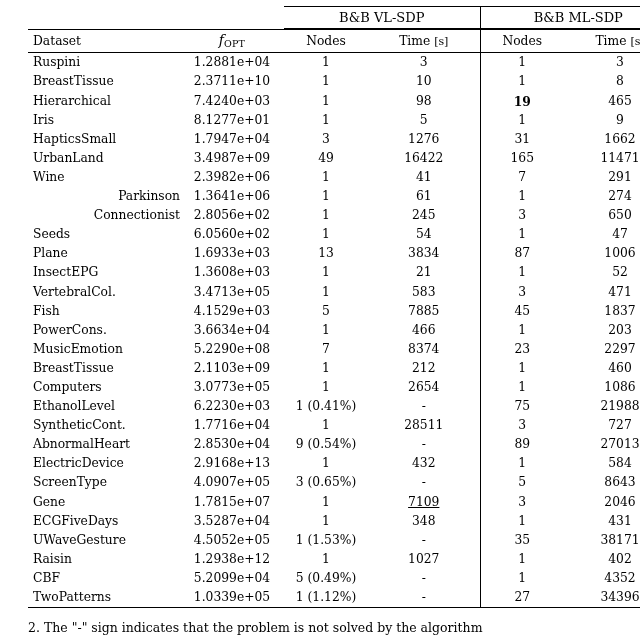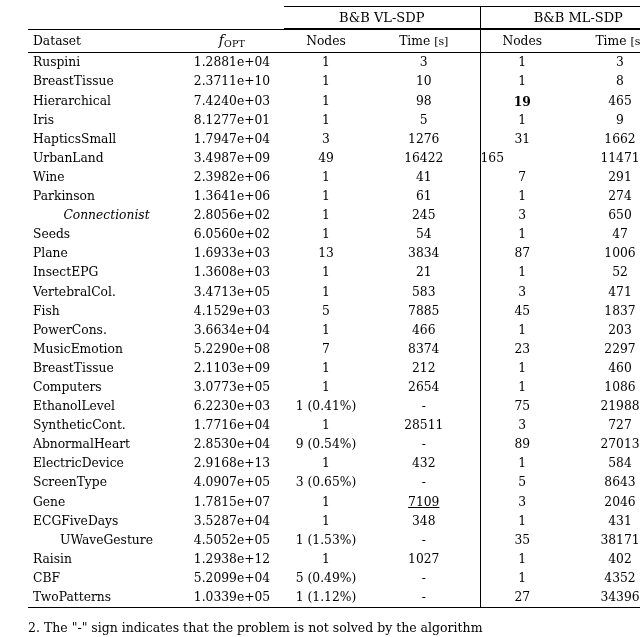--- a/index.html
+++ b/index.html
@@ -194,41 +194,41 @@
           <td style="text-align: center;">3</td>
           <td style="text-align: center;">1276</td>
           <td class="vsep-l" style="text-align: center;">31</td>
           <td style="text-align: center;">1662</td>
         </tr>
         <tr>
           <td class="cell-left-pad" style="text-align: left;">UrbanLand</td>
           <td style="text-align: center;">3.4987e+09</td>
           <td style="text-align: center;">49</td>
           <td style="text-align: center;">16422</td>
-          <td class="vsep-l" style="">165</td>
+          <td class="vsep-l" style="text-align: center;">165</td>
           <td style="text-align: center;">11471</td>
         </tr>
         <tr>
           <td class="cell-left-pad" style="text-align: left;">Wine</td>
           <td style="text-align: center;">2.3982e+06</td>
           <td style="text-align: center;">1</td>
           <td style="text-align: center;">41</td>
           <td class="vsep-l" style="text-align: center;">7</td>
           <td style="text-align: center;">291</td>
         </tr>
         <tr>
-          <td class="cell-left-pad" style="text-align: left;">Parkinson</td>
+          <td class="cell-left-pad" style="text-align: right;">Parkinson</td>
           <td style="text-align: center;">1.3641e+06</td>
           <td style="text-align: center;">1</td>
           <td style="text-align: center;">61</td>
           <td class="vsep-l" style="text-align: center;">1</td>
           <td style="text-align: center;">274</td>
         </tr>
         <tr>
-          <td class="cell-left-pad" style="text-align: center; font-style: italic;">Connectionist</td>
+          <td class="cell-left-pad" style="text-align: right;">Connectionist</td>
           <td style="text-align: center;">2.8056e+02</td>
           <td style="text-align: center;">1</td>
           <td style="text-align: center;">245</td>
           <td class="vsep-l" style="text-align: center;">3</td>
           <td style="text-align: center;">650</td>
         </tr>
         <tr>
           <td class="cell-left-pad" style="text-align: left;">Seeds</td>
           <td style="text-align: center;">6.0560e+02</td>
           <td style="text-align: center;">1</td>
@@ -350,21 +350,21 @@
         </tr>
         <tr>
           <td class="cell-left-pad" style="text-align: left;">ECGFiveDays</td>
           <td style="text-align: center;">3.5287e+04</td>
           <td style="text-align: center;">1</td>
           <td style="text-align: center;">348</td>
           <td class="vsep-l" style="text-align: center;">1</td>
           <td style="text-align: center;">431</td>
         </tr>
         <tr>
-          <td class="cell-left-pad" style="text-align: center;">UWaveGesture</td>
+          <td class="cell-left-pad" style="text-align: left;">UWaveGesture</td>
           <td style="text-align: center;">4.5052e+05</td>
           <td style="text-align: center;">1 (1.53%)</td>
           <td style="text-align: center;">-</td>
           <td class="vsep-l" style="text-align: center;">35</td>
           <td style="text-align: center;">38171</td>
         </tr>
         <tr>
           <td class="cell-left-pad" style="text-align: left;">Raisin</td>
           <td style="text-align: center;">1.2938e+12</td>
           <td style="text-align: center;">1</td>

